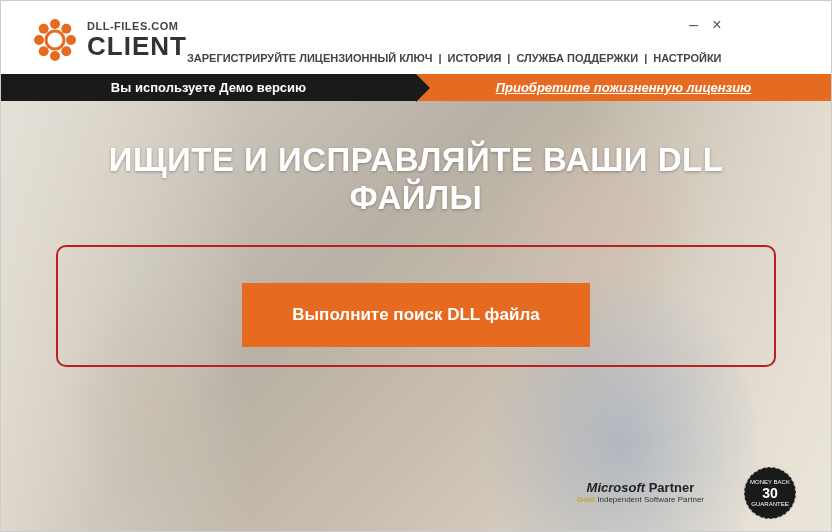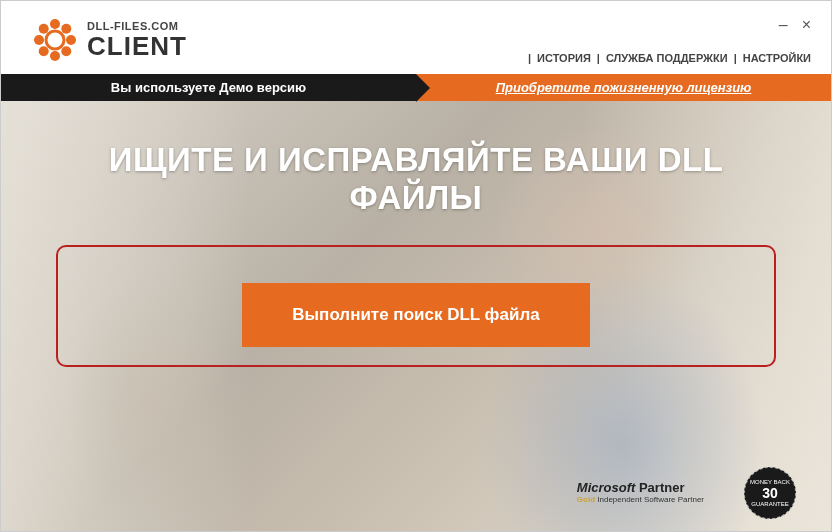--- a/index.html
+++ b/index.html
@@ -6,21 +6,20 @@
 body {
   font-family: Arial, sans-serif;
   width: 832px;
   height: 532px;
   background: #fff;
   overflow: hidden;
   border: 1px solid #ccc;
 }
 .header {
   display: flex;
-  justify-content: space-between;
   align-items: flex-start;
   padding: 15px 20px 10px 30px;
   background: #fff;
 }
 .logo-area {
   display: flex;
   align-items: center;
   gap: 8px;
 }
 .logo-icon {
@@ -176,21 +175,21 @@
 }
 .footer-badges {
   position: absolute;
   bottom: 12px;
   right: 35px;
   display: flex;
   align-items: center;
   gap: 40px;
 }
 .ms-partner {
-  text-align: left;
+  text-align: center;
   line-height: 1.1;
 }
 .ms-partner .line1 {
   font-size: 13px;
   font-weight: bold;
   color: #222;
 }
 .ms-partner .line1 .italic { font-style: italic; }
 .ms-partner .line2 {
   font-size: 8px;
@@ -238,20 +237,21 @@
       <span class="logo-domain">DLL-FILES.COM</span>
       <span class="logo-client">CLIENT</span>
     </div>
   </div>
   <div class="header-right">
     <div class="window-controls">
       <span>–</span>
       <span>×</span>
     </div>
     <div class="top-nav">
+      <span>ЗАРЕГИСТРИРУЙТЕ ЛИЦЕНЗИОННЫЙ КЛЮЧ</span>
       <span> | </span>
       <span>ИСТОРИЯ</span>
       <span> | </span>
       <span>СЛУЖБА ПОДДЕРЖКИ</span>
       <span> | </span>
       <span>НАСТРОЙКИ</span>
     </div>
   </div>
 </div>
 

